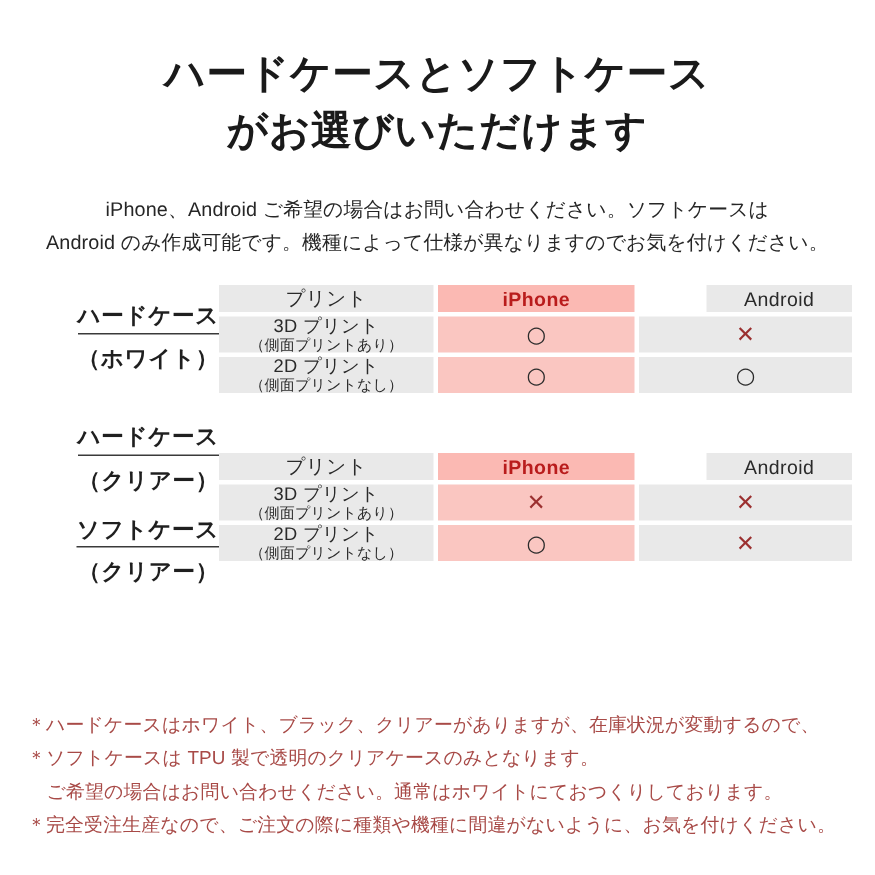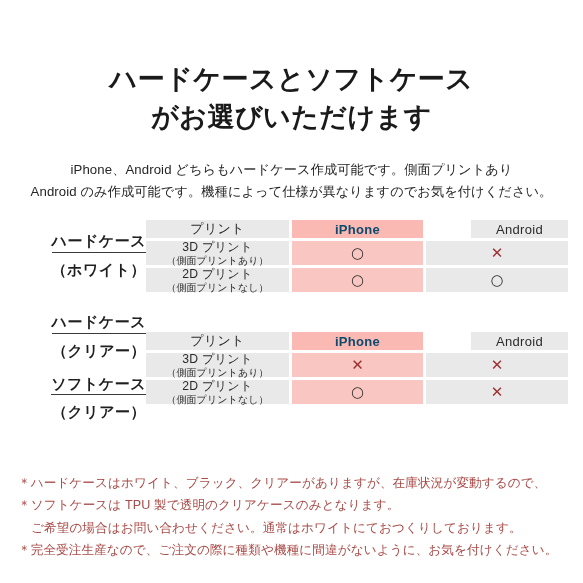--- a/index.html
+++ b/index.html
@@ -13,21 +13,20 @@
     font-family: "Liberation Sans", "DejaVu Sans", sans-serif;
     color: #231f20;
     overflow: hidden;
     position: relative;
   }
 
   
   .header {
     padding-top: 30px;
     text-align: center;
-    margin-top: 30px;
   }
   .title-line {
     font-size: 27px;
     font-weight: bold;
     letter-spacing: 0.5px;
     line-height: 1.42;
     color: #1a1a1a;
   }
   .subtitle {
     margin-top: 22px;
@@ -88,21 +87,21 @@
     display: flex;
     align-items: center;
     justify-content: center;
     flex-direction: column;
     color: #2a2a2a;
   }
   .cell.pink { background: #fac6c1; }
   .cell.pink-head { background: #fbb9b3; }
 
   .head-row .cell { height: 18px; font-size: 13px; letter-spacing: 0.3px; }
-  .head-row .cell.iphone { color: #0c4a6e; font-weight: 600; }
+  .head-row .cell.iphone { color: #b91c1c; font-weight: 600; }
   .head-row .cell.android { color: #2a2a2a; margin-left: 45px; }
 
   .body-row .cell { height: 24px; }
 
   .print-main {
     font-size: 12.2px;
     line-height: 1.22;
     letter-spacing: 0.2px;
   }
   .print-sub {
@@ -132,21 +131,21 @@
   .notes div { white-space: nowrap; }
   .notes .indent { padding-left: 13px; }
 </style>
 </head>
 <body>
 
 <div class="header">
   <div class="title-line">ハードケースとソフトケース</div>
   <div class="title-line">がお選びいただけます</div>
   <div class="subtitle">
-    <div>iPhone、Android どちらもハードケース作成可能です。側面プリントあり</div>
+    <div>iPhone、Android ご希望の場合はお問い合わせください。ソフトケースは</div>
     <div>Android のみ作成可能です。機種によって仕様が異なりますのでお気を付けください。</div>
   </div>
 </div>
 
 <div class="block block-1">
   <div class="rowlabel">
     <div class="lab-group">
       <span class="lab-main">ハードケース</span>
       <span class="lab-sub">（ホワイト）</span>
     </div>

